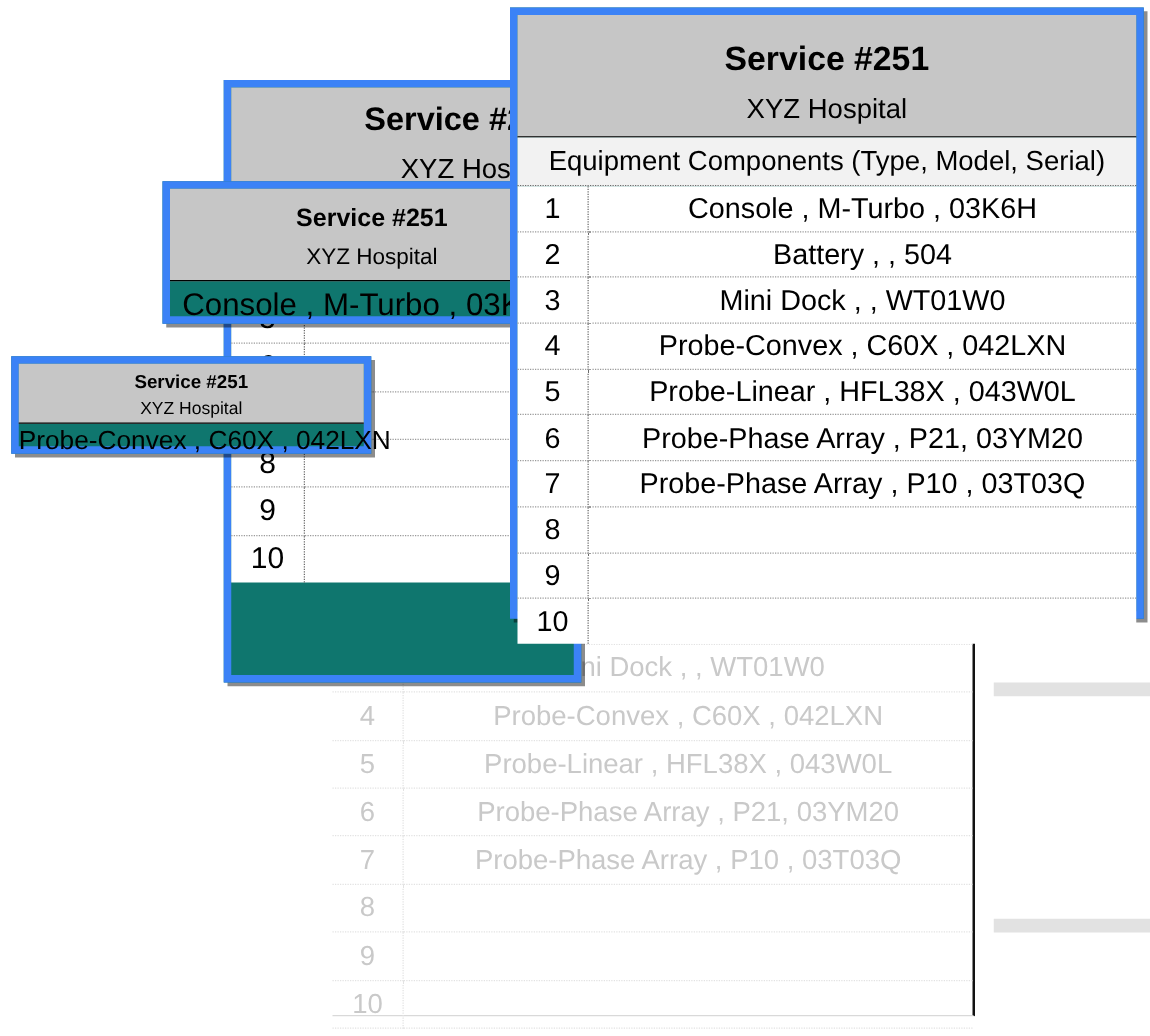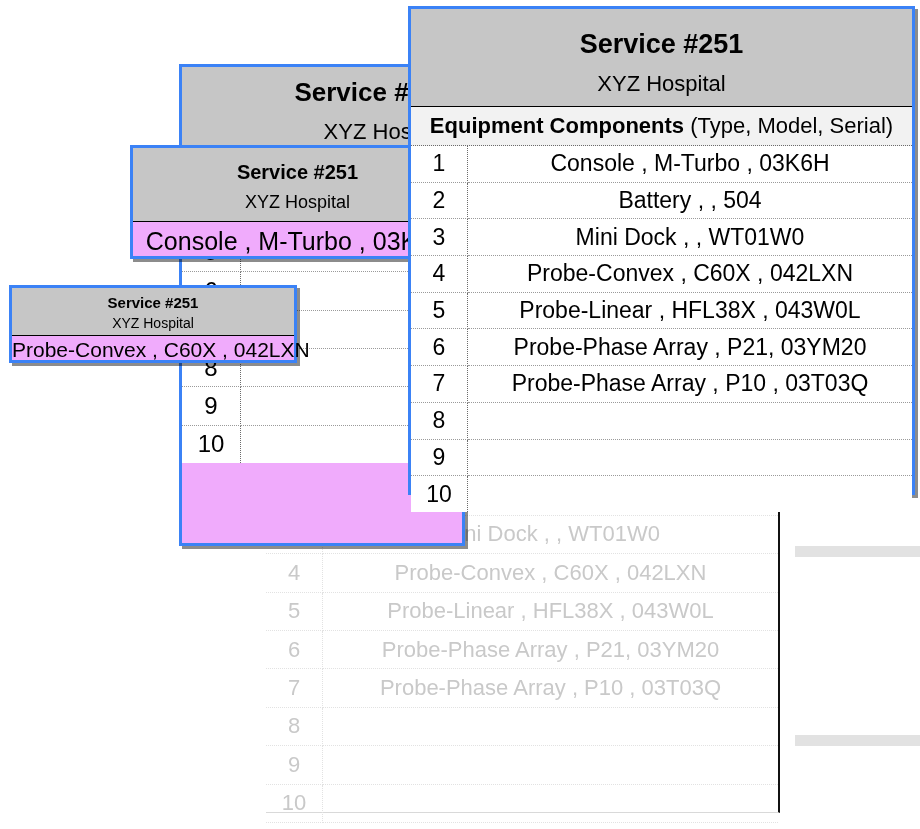--- a/index.html
+++ b/index.html
@@ -12,22 +12,22 @@
     height: 829px;
     position: relative;
     overflow: hidden;
     font-family: "Liberation Sans", sans-serif;
     -webkit-font-smoothing: antialiased;
   }
 
   
   .popup {
     position: absolute;
-    background: #f0abfc;
-    border: 3px solid #3b82f6;
+    background: #0f766e;
+    border: 6px solid #3b82f6;
     box-sizing: border-box;
     box-shadow: 3px 3px 0 rgba(0,0,0,0.45);
   }
   .popup-head {
     background: #c6c6c6;
     border-bottom: 1px solid #000000;
     text-align: center;
     box-sizing: border-box;
   }
   .popup-title {
@@ -179,21 +179,21 @@
   #win-front .colhead {
     height: 38px;
     line-height: 38px;
     background: #f2f2f2;
     border-bottom: 1px dotted #6b6b6b;
     text-align: center;
     font-size: 22px;
     white-space: nowrap;
     color: #000;
   }
-  #win-front .colhead b { font-weight: bold; }
+  #win-front .colhead b { font-weight: normal; }
   #win-front .colhead span { font-weight: normal; margin-top: 37px; }
   #win-front .tbl td { height: 35.7px; font-size: 23px; }
   #win-front .tbl td.rownum { width: 56px; }
 </style>
 </head>
 <body>
 
 <div id="ghost-sheet">
   <div class="ghost-topbar"></div>
   <div class="ghost-colhead">Equipment Components (Type, Model, Serial)</div>

